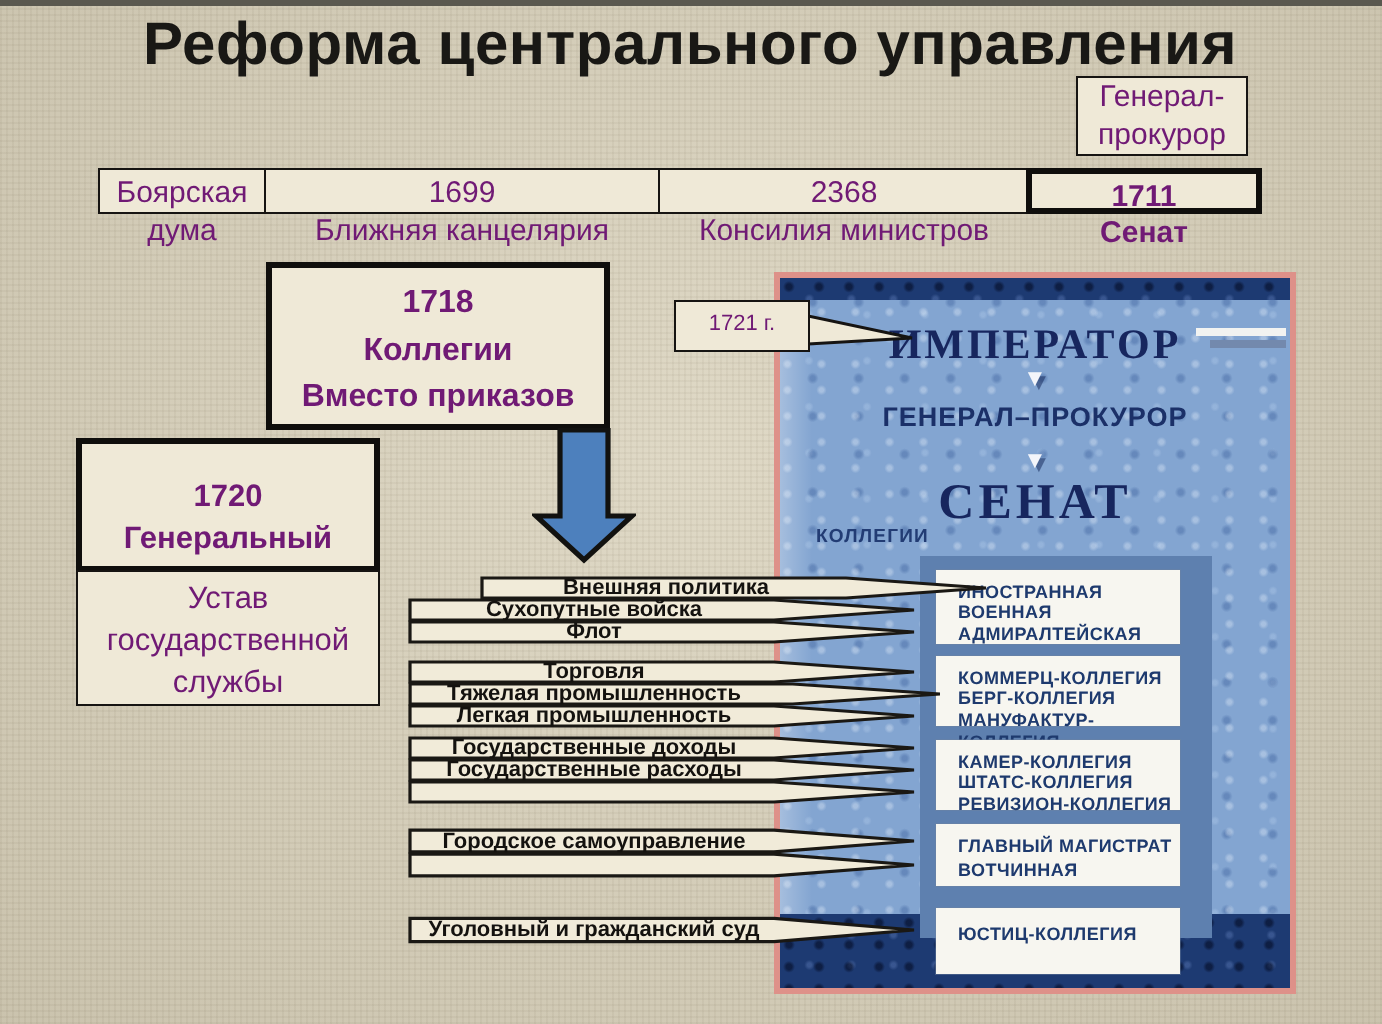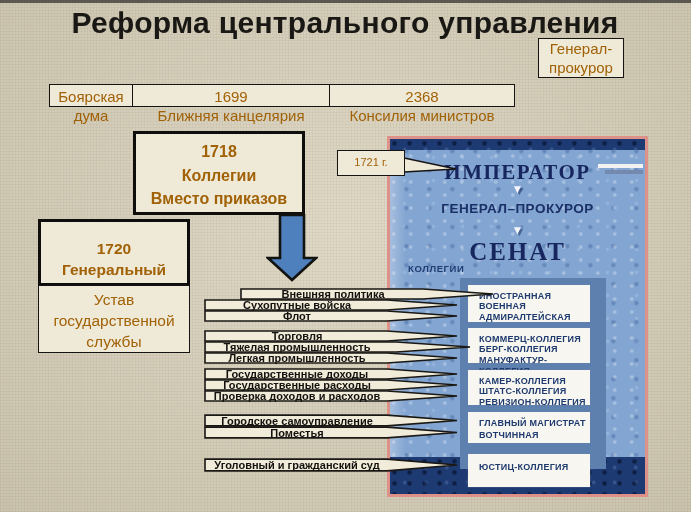--- a/index.html
+++ b/index.html
@@ -9,21 +9,21 @@
     background:
       radial-gradient(ellipse at 50% 45%, rgba(255,255,255,.10), rgba(95,85,60,.14)),
       repeating-linear-gradient(0deg, rgba(125,113,88,.08) 0 1px, transparent 1px 3px),
       repeating-linear-gradient(90deg, rgba(125,113,88,.08) 0 1px, transparent 1px 3px),
       #dcd5c0;
   }
   .abs{position:absolute;}
   #top-edge{left:0;top:0;width:691px;height:3px;background:#5a584f;}
   #title{left:45px;top:6px;width:600px;height:38px;text-align:center;
     font-size:30px;font-weight:700;color:#191815;letter-spacing:.3px;}
-  .cream-box{background:#efe9d7;color:#a16207;text-align:center;box-sizing:border-box;}
+  .cream-box{background:#efe9d7;color:#701a75;text-align:center;box-sizing:border-box;}
   .thin{border:1.6px solid #161412;}
   .thick{border:3px solid #0f0e0c;}
   #gp-box{left:538px;top:38px;width:86px;height:40px;font-size:15px;line-height:18.5px;padding-top:1px;}
   .tl-cell{top:84px;height:23px;font-size:15px;line-height:18.5px;padding-top:3px;}
   #tl-c1{left:49px;width:84px;}
   #tl-c2{left:131.5px;width:199px;}
   #tl-c3{left:329px;width:186px;}
   #tl-c4{left:513px;width:118px;font-weight:700;line-height:18px;}
   #box-1718{left:133px;top:131px;width:172px;height:84px;font-weight:700;font-size:16px;line-height:23.5px;padding-top:6px;}
   #box-1721{left:337px;top:150px;width:68px;height:26px;font-size:11px;line-height:22px;}
@@ -92,20 +92,24 @@
     <div>дума</div>
   </div>
   <div id="tl-c2" class="abs cream-box thin tl-cell">
     <div>1699</div>
     <div>Ближняя канцелярия</div>
   </div>
   <div id="tl-c3" class="abs cream-box thin tl-cell">
     <div>2368</div>
     <div>Консилия министров</div>
   </div>
+  <div id="tl-c4" class="abs cream-box thick tl-cell">
+    <div>1711</div>
+    <div>Сенат</div>
+  </div>
 
   <div id="box-1718" class="abs cream-box thick">
     <div>1718</div>
     <div>Коллегии</div>
     <div>Вместо приказов</div>
   </div>
 
   <div id="box-1720" class="abs cream-box thick">
     <div>1720</div>
     <div>Генеральный</div>
@@ -215,34 +219,32 @@
   <div class="abs farrow" style="top:379px;height:12px;">
     <svg viewBox="0 0 254 12" preserveAspectRatio="none">
         <polygon points="1,1 183,1 253,6 183,11 1,11"></polygon>
       </svg>
     <span>Государственные расходы</span>
   </div>
   <div class="abs farrow" style="top:390px;height:12px;">
     <svg viewBox="0 0 254 12" preserveAspectRatio="none">
         <polygon points="1,1 183,1 253,6 183,11 1,11"></polygon>
       </svg>
-    <span>Проверка доходов и расходов</span>
   </div>
 
   <div class="abs farrow" style="top:414px;height:13px;">
     <svg viewBox="0 0 254 12" preserveAspectRatio="none">
         <polygon points="1,1 183,1 253,6 183,11 1,11"></polygon>
       </svg>
     <span>Городское самоуправление</span>
   </div>
   <div class="abs farrow" style="top:426px;height:13px;">
     <svg viewBox="0 0 254 12" preserveAspectRatio="none">
         <polygon points="1,1 183,1 253,6 183,11 1,11"></polygon>
       </svg>
-    <span>Поместья</span>
   </div>
 
   <div class="abs farrow" style="top:458px;height:14px;">
     <svg viewBox="0 0 254 12" preserveAspectRatio="none">
         <polygon points="1,1 183,1 253,6 183,11 1,11"></polygon>
       </svg>
     <span>Уголовный и гражданский суд</span>
   </div>
 </div>
 

